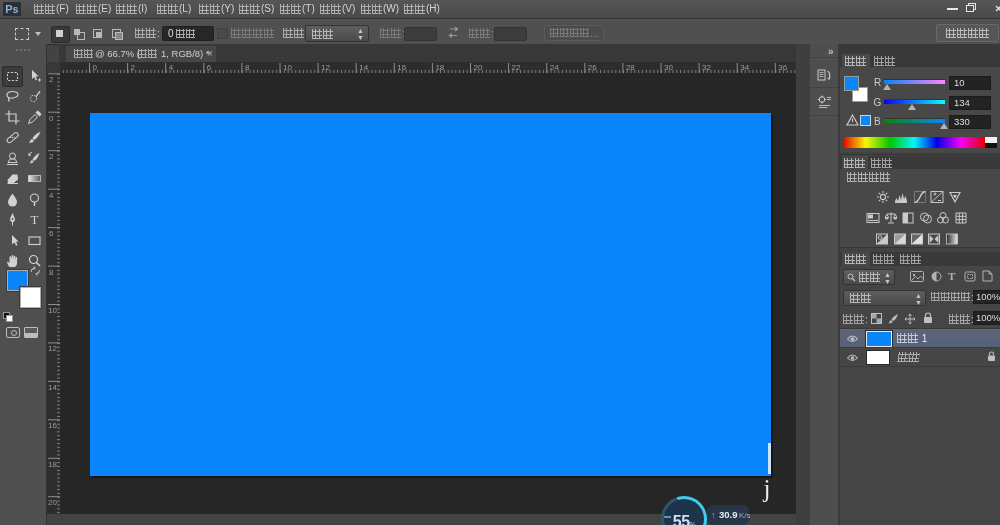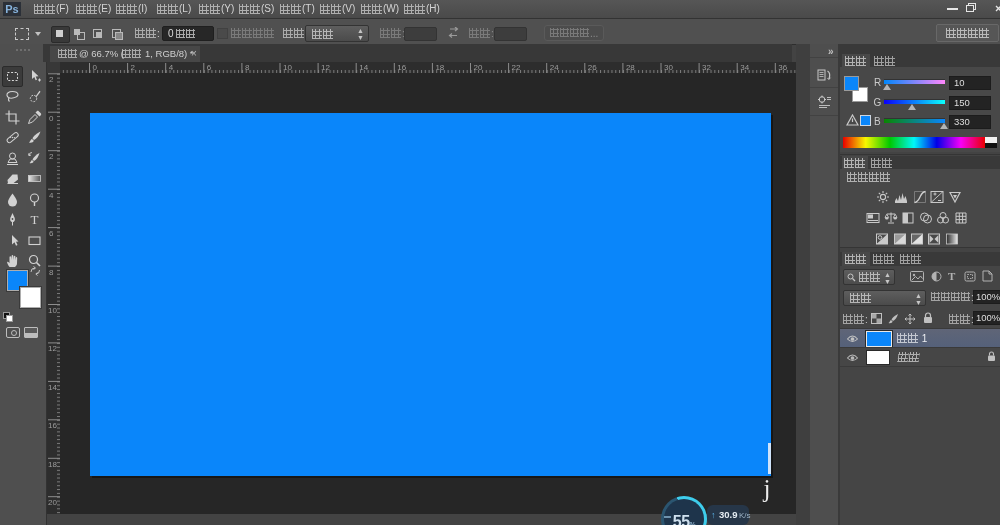--- a/index.html
+++ b/index.html
@@ -24,21 +24,21 @@
 .input{position:absolute;background:#272727;border:1px solid #1f1f1f;border-radius:2px;color:#dcdcdc;font-size:10px;}
 .lbl{position:absolute;color:#cfcfcf;font-size:10px;line-height:11px;white-space:nowrap;}
 .dim{color:#8b8b8b;}
 .combo{position:absolute;background:linear-gradient(#5e5e5e,#4b4b4b);border:1px solid #333;
  border-radius:2px;color:#dcdcdc;font-size:10px;}
 .updn{position:absolute;color:#c6c6c6;font-size:7px;line-height:7px;}
 
 #toolbar{left:0;top:44px;width:46px;height:481px;background:#4f4f4f;border-right:1px solid #323232;}
 .tool{position:absolute;width:15px;height:15px;}
 
-#tabstrip{left:43px;top:44px;width:749px;height:18px;background:#383838;}
+#tabstrip{left:59px;top:44px;width:749px;height:18px;background:#383838;}
 #doctab{left:7px;top:2px;width:150px;height:16px;background:#474747;color:#cfcfcf;
  font-size:10px;line-height:15px;white-space:nowrap;}
 #hruler{left:60px;top:62px;width:736px;height:11px;background:#2d2d2d;border-bottom:1px solid #202020;}
 #rcorner{left:47px;top:62px;width:13px;height:11px;background:#383838;border-right:1px solid #222;border-bottom:1px solid #202020;}
 #vruler{left:47px;top:73px;width:13px;height:441px;background:#2d2d2d;border-right:1px solid #202020;}
 #hruler svg,#vruler svg{display:block}
 #pasteboard{left:60px;top:73px;width:736px;height:441px;background:#262626;}
 #canvas{left:90px;top:113px;width:681px;height:363px;background:#0a86fa;
  box-shadow:2px 2px 0 rgba(0,0,0,0.4);}
 #caret{left:768px;top:443px;width:3px;height:31px;background:#cfe3fa;}
@@ -325,21 +325,21 @@
  <div class="abs" style="left:0;top:23px;width:160px;height:85px;background:#484848"></div>
  <div class="abs" style="left:11.5px;top:43px;width:14px;height:13px;background:#fff;border:1px solid #9a9a9a"></div>
  <div class="abs" style="left:3.5px;top:32px;width:13px;height:13px;background:#0a86fa;border:1px solid #9a9a9a"></div>
  <span class="ptxt" style="left:34px;top:33px">R</span>
  <div class="abs" style="left:44px;top:35.5px;width:61px;height:4px;background:linear-gradient(to right,#0086fa,#ff86fa);box-shadow:0 -1px 0 #333"></div>
  <div class="thumbtri" style="left:42.5px;top:40px"></div>
  <div class="valbox" style="left:109px;top:32px;width:36px;height:12px;line-height:12px;padding-left:4px">10</div>
  <span class="ptxt" style="left:33.5px;top:53px">G</span>
  <div class="abs" style="left:44px;top:55.5px;width:61px;height:4px;background:linear-gradient(to right,#0a00fa,#0afffa);box-shadow:0 -1px 0 #333"></div>
  <div class="thumbtri" style="left:68px;top:60px"></div>
- <div class="valbox" style="left:109px;top:52px;width:36px;height:12px;line-height:12px;padding-left:4px">150</div>
+ <div class="valbox" style="left:109px;top:52px;width:36px;height:12px;line-height:12px;padding-left:4px">134</div>
  <svg class="abs" style="left:6px;top:70px" width="13" height="12" viewBox="0 0 13 12">
         <path d="M6.5 1 L12 11 L1 11 Z" fill="none" stroke="#c9c9c9" stroke-width="1.2"></path>
         <path d="M6.5 4.5 v3.5" stroke="#c9c9c9" stroke-width="1.2"></path>
       </svg>
  <div class="abs" style="left:20px;top:71px;width:9px;height:9px;background:#0a86fa;border:1px solid #cdd6e0"></div>
  <span class="ptxt" style="left:34px;top:72px">B</span>
  <div class="abs" style="left:44px;top:74.5px;width:61px;height:4px;background:linear-gradient(to right,#0a8600,#0a86ff);box-shadow:0 -1px 0 #333"></div>
  <div class="thumbtri" style="left:99.5px;top:79px"></div>
  <div class="valbox" style="left:109px;top:71px;width:36px;height:12px;line-height:12px;padding-left:4px">330</div>
  <div class="abs" style="left:3px;top:93px;width:142px;height:11px;background:linear-gradient(to right,#e80000,#f8f800 16%,#00c800 33%,#00f8f8 50%,#0000e8 66%,#f800f8 83%,#e80000)"></div>

